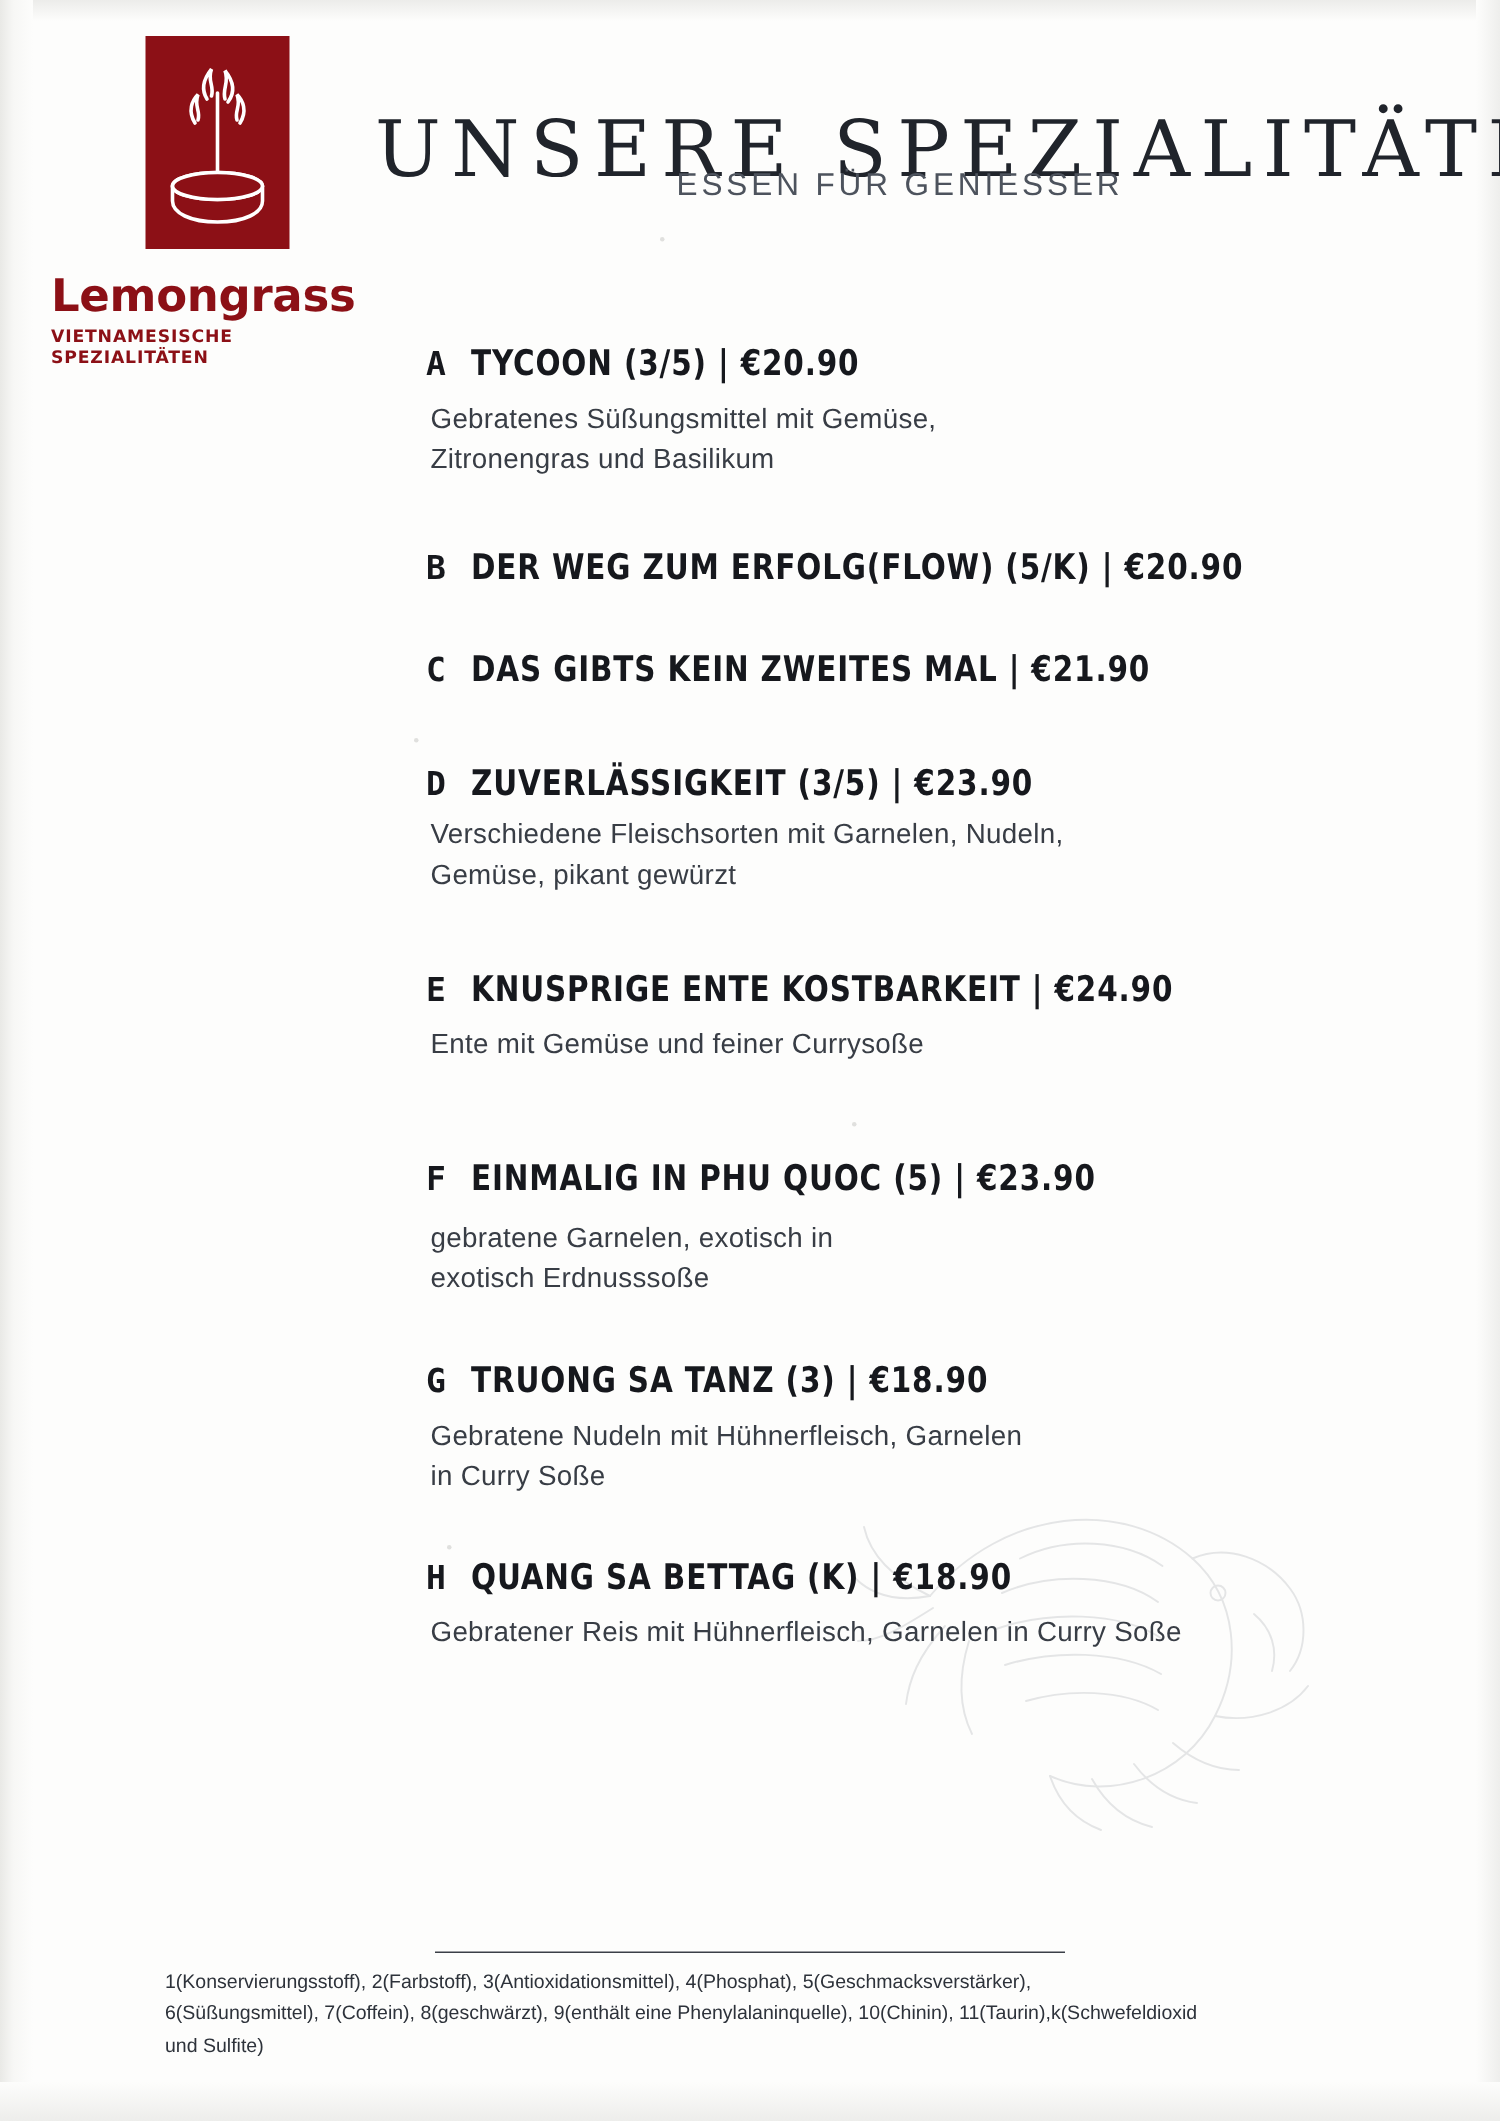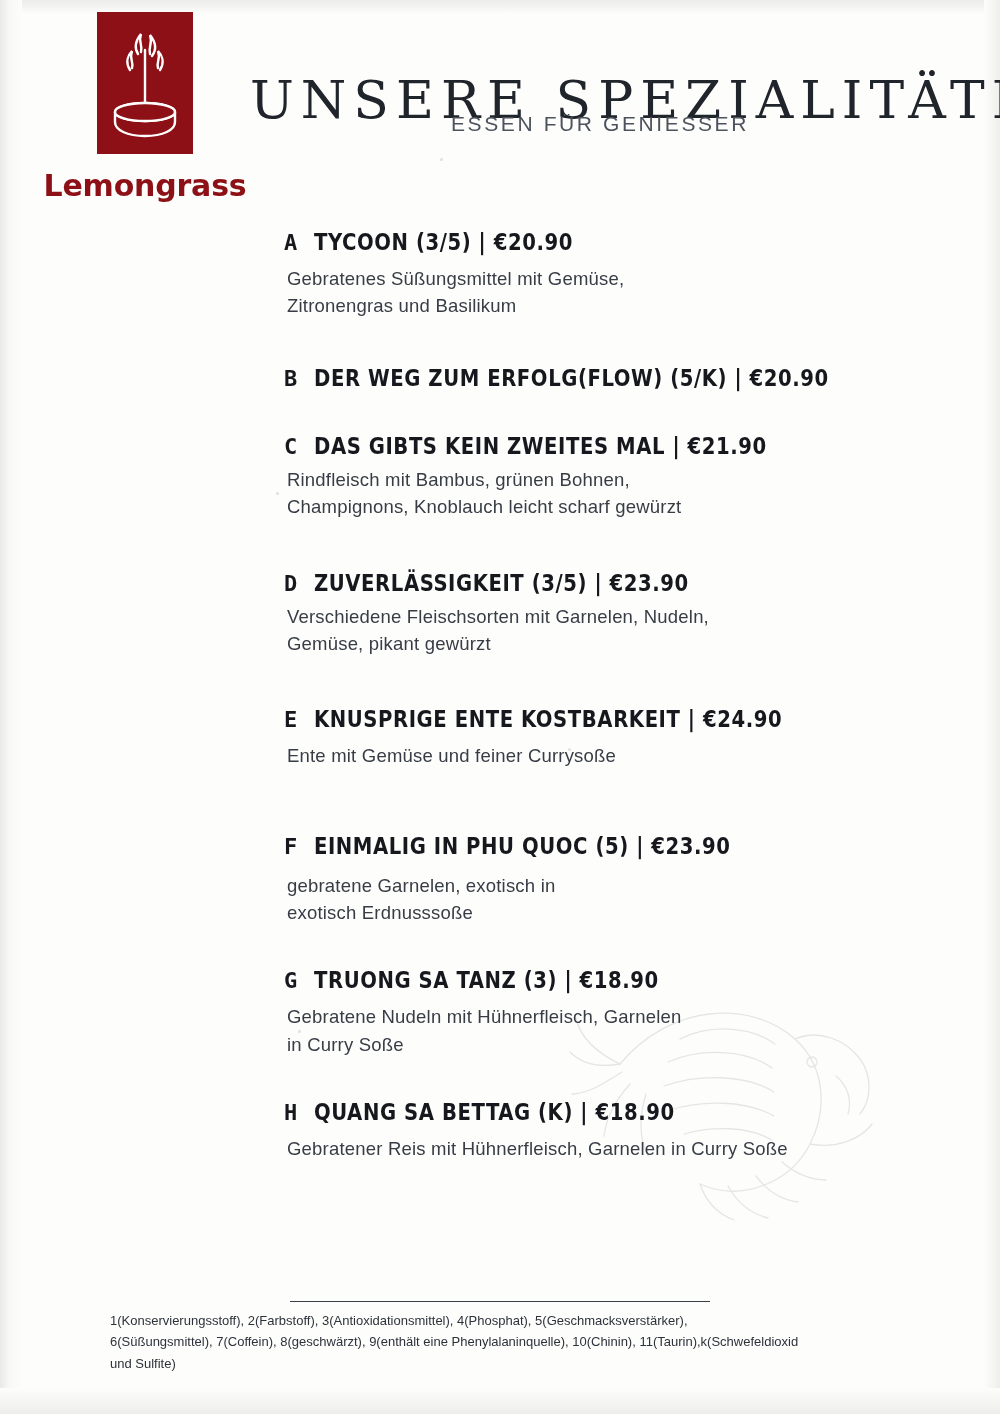--- a/index.html
+++ b/index.html
@@ -43,23 +43,23 @@
     position: absolute;
     right: 0; top: 0; bottom: 0;
     width: 16px;
     background: linear-gradient(to left, #eeeeec 0%, #fdfdfc 100%);
   }
 
   
   .brand {
     position: absolute;
     left: 34px;
-    top: 12px;
+    top: 24px;
     width: 222px;
-    text-align: center;
+    text-align: left;
   }
   .brand-mark {
     width: 96px;
     height: 142px;
     background: #8c1016;
     margin: 0 auto;
     position: relative;
   }
   .brand-mark svg { display: block; }
   .brand-name {
@@ -215,20 +215,21 @@
           <path d="M18 100 L18 110 C18 118, 30 124, 48 124 C66 124, 78 118, 78 110 L78 100"></path>
           <path d="M26 106 L70 106"></path>
         </g>
         <ellipse cx="48" cy="100" rx="30" ry="9" fill="#8c1016"></ellipse>
         <g fill="none" stroke="#ffffff" stroke-width="2.4">
           <ellipse cx="48" cy="100" rx="30" ry="9"></ellipse>
         </g>
       </svg>
     </div>
     <div class="brand-name">Lemongrass</div>
+    <div class="brand-sub">VIETNAMESISCHE SPEZIALITÄTEN</div>
   </div>
 
   <div class="doc-title">UNSERE SPEZIALITÄTEN</div>
   <div class="doc-subtitle">ESSEN FÜR GENIESSER</div>
 
   <div class="watermark">
     <svg width="330" height="300" viewBox="0 0 330 300" aria-hidden="true">
       <g fill="none" stroke="#6d737c" stroke-width="1.3" stroke-linecap="round">
         <path d="M60 120 C110 60, 190 55, 235 95 C265 122, 268 165, 250 200 C230 240, 180 258, 140 240"></path>
         <path d="M235 95 C258 85, 285 95, 300 115 C312 131, 312 155, 300 170"></path>
@@ -271,24 +272,20 @@
         <span class="item-letter">B</span>
         <span class="item-title">DER WEG ZUM ERFOLG(FLOW) (5/K) | €20.90</span>
       </div>
     </div>
 
     <div class="item" style="margin-bottom:48px;">
       <div class="item-head">
         <span class="item-letter">C</span>
         <span class="item-title">DAS GIBTS KEIN ZWEITES MAL | €21.90</span>
       </div>
-      <div class="item-desc" style="margin-top:6px;">
-        <div>Rindfleisch mit Bambus, grünen Bohnen,</div>
-        <div>Champignons, Knoblauch leicht scharf gewürzt</div>
-      </div>
     </div>
 
     <div class="item" style="margin-bottom:48px;">
       <div class="item-head">
         <span class="item-letter">D</span>
         <span class="item-title">ZUVERLÄSSIGKEIT (3/5) | €23.90</span>
       </div>
       <div class="item-desc" style="margin-top:6px;">
         <div>Verschiedene Fleischsorten mit Garnelen, Nudeln,</div>
         <div>Gemüse, pikant gewürzt</div>

